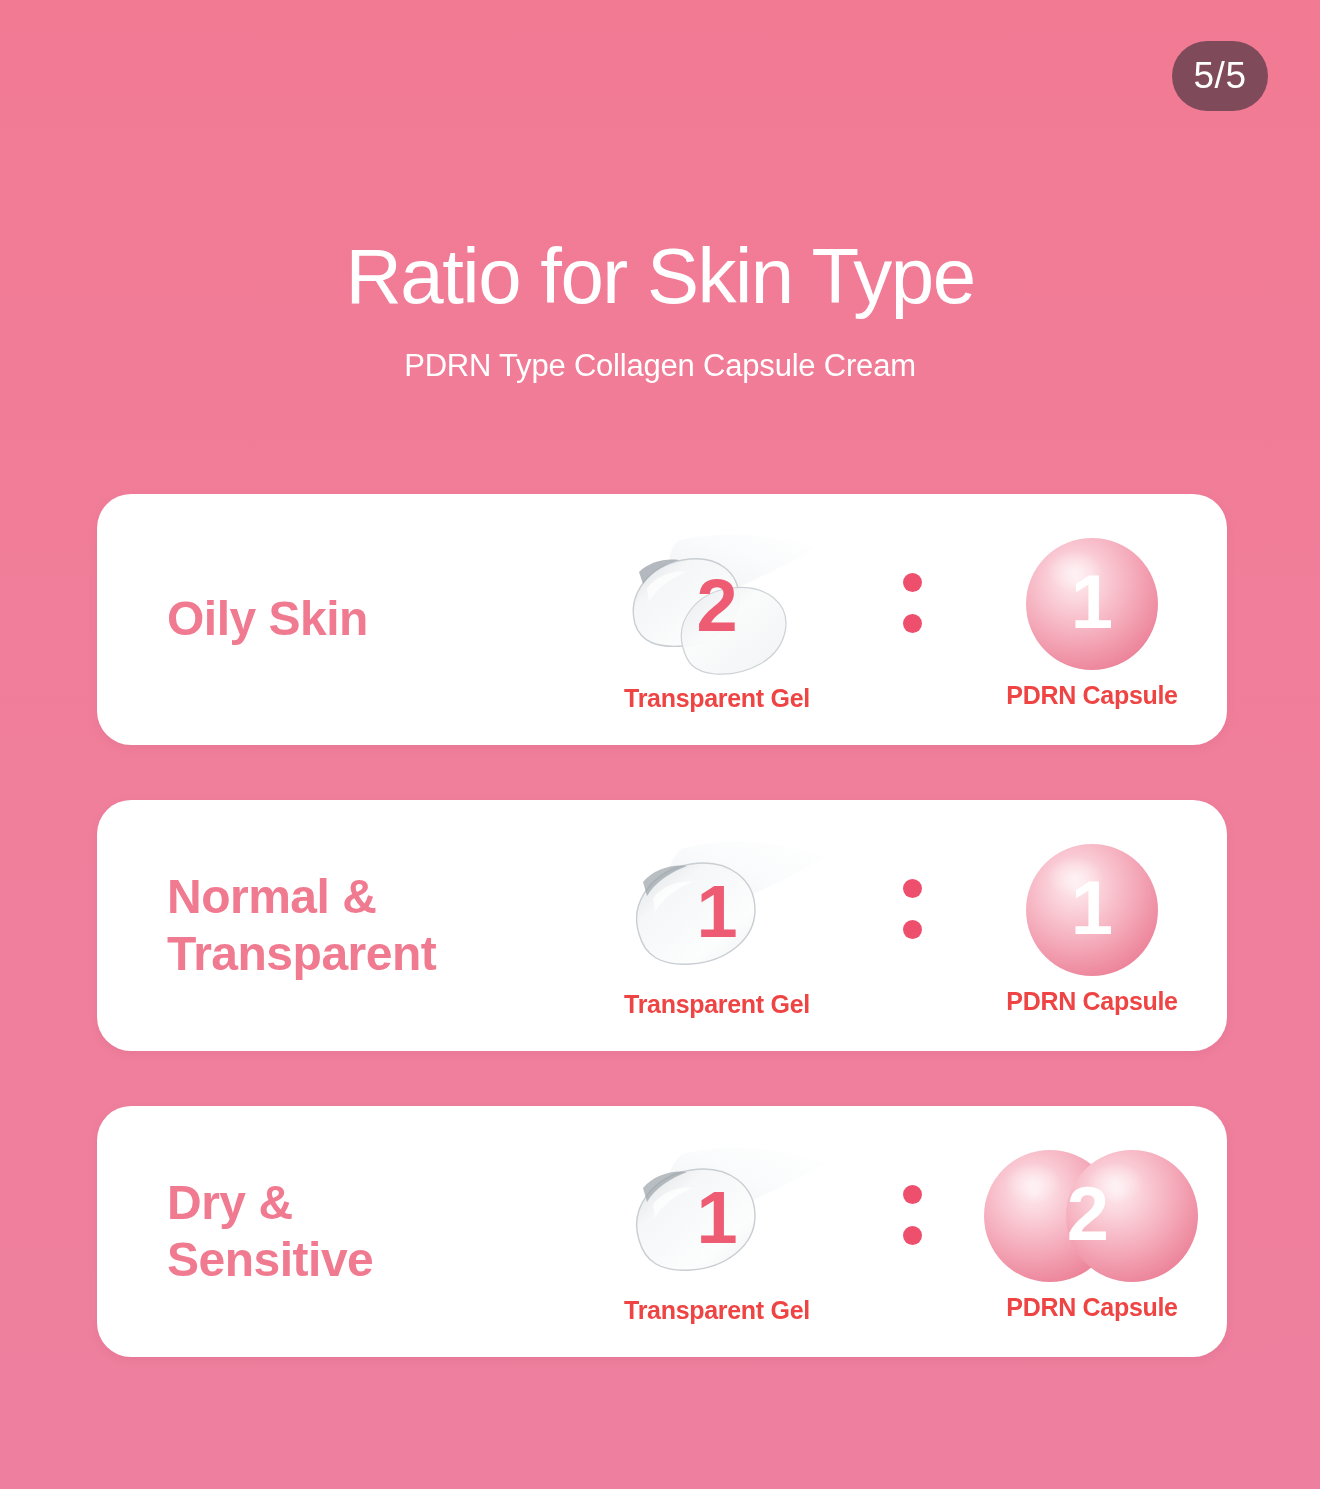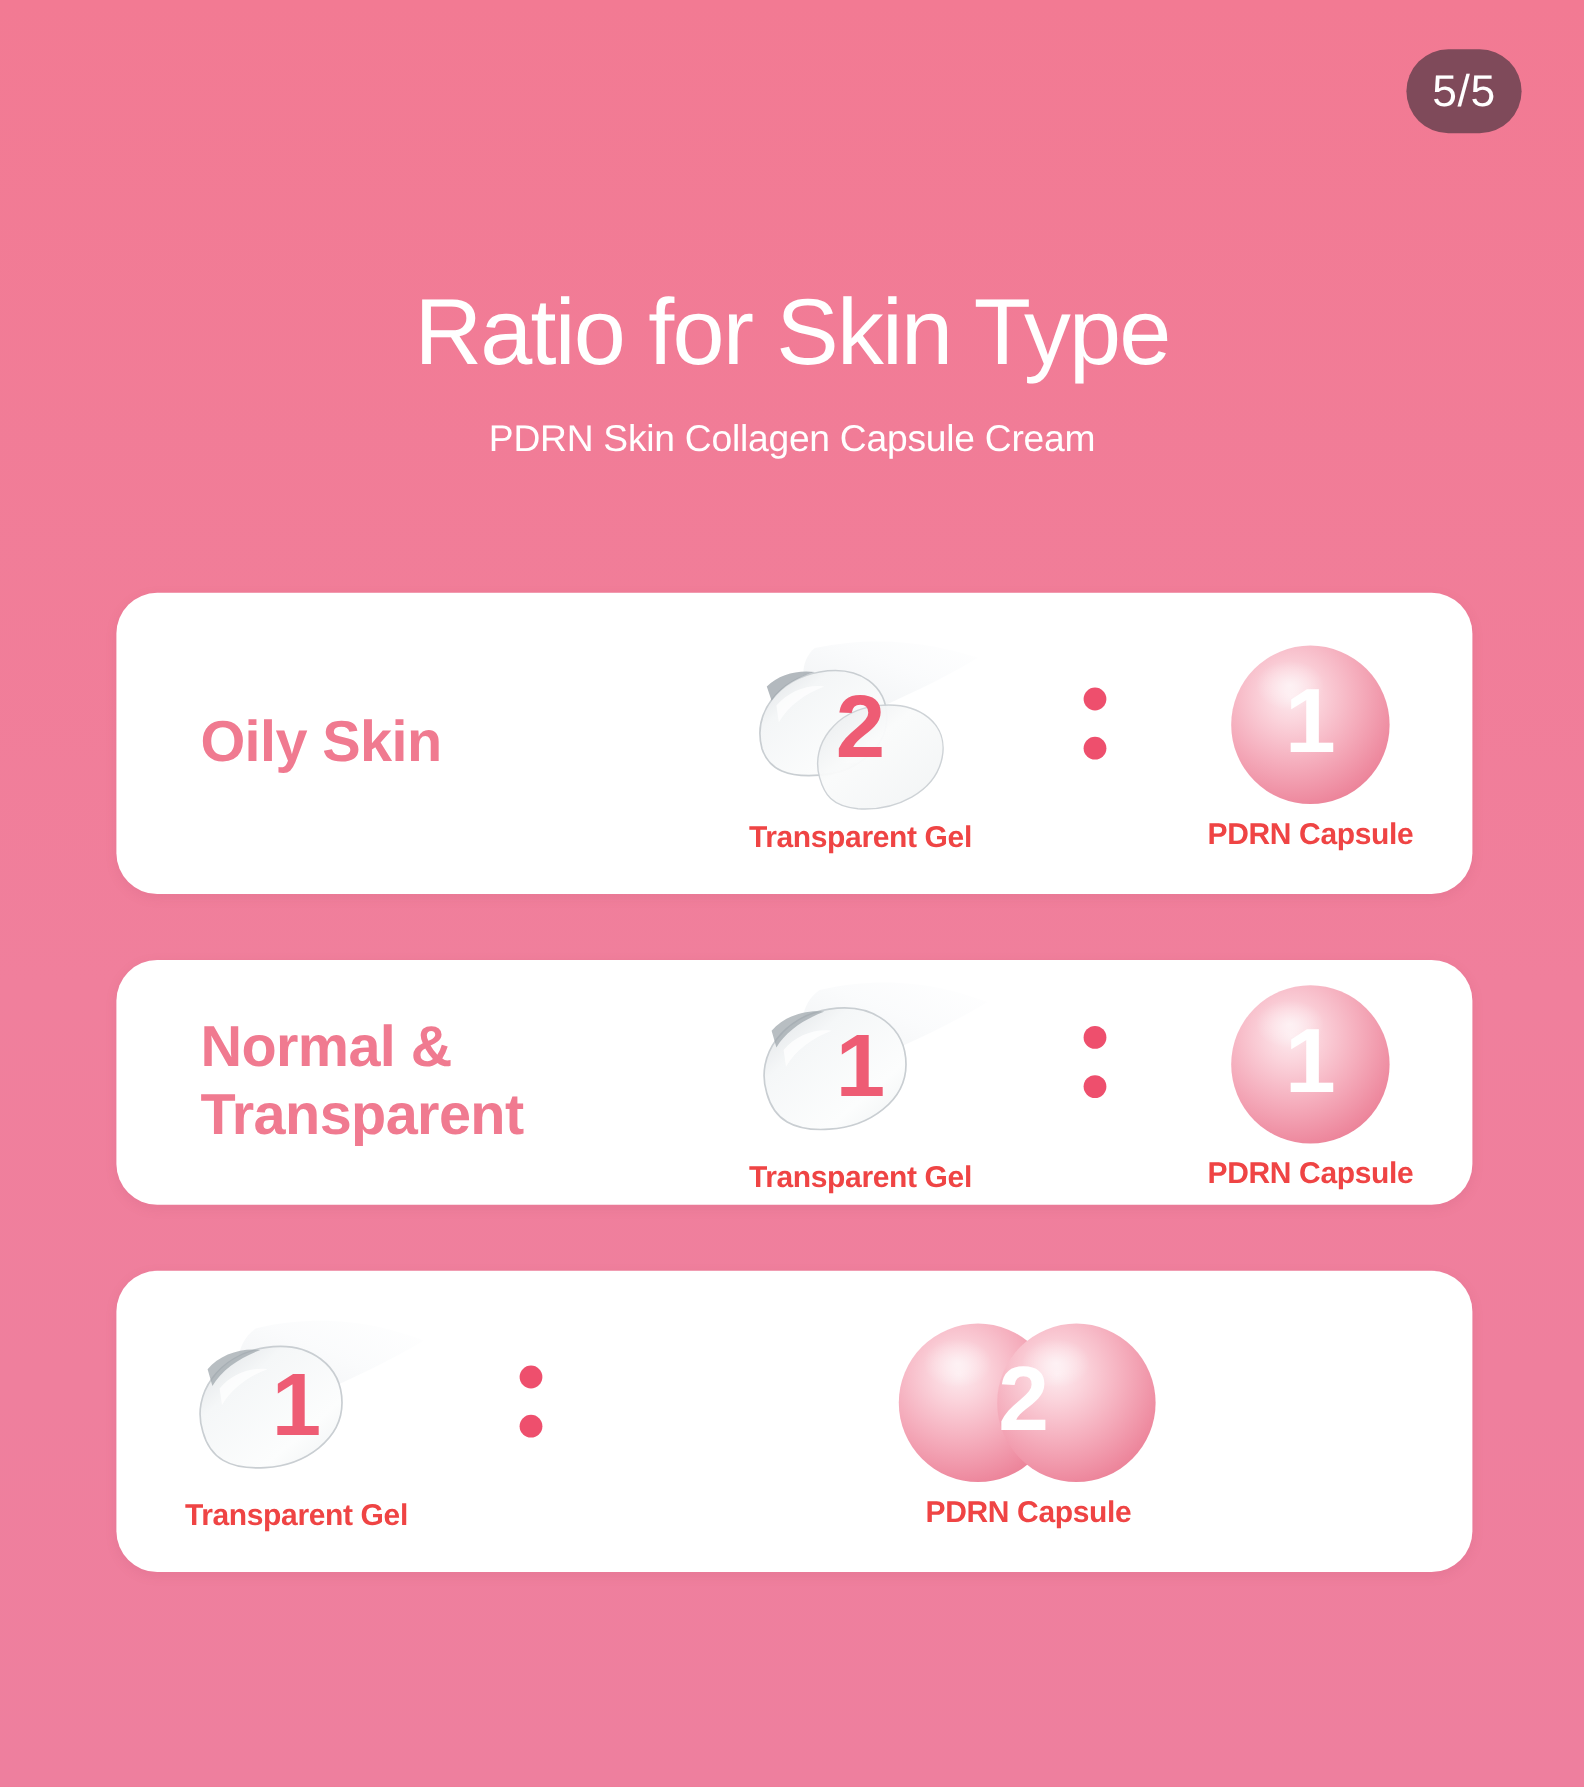--- a/index.html
+++ b/index.html
@@ -76,21 +76,21 @@
     width: 1130px;
     background: #ffffff;
     border-radius: 34px;
     box-shadow: 0 3px 10px rgba(160, 60, 90, 0.10);
     margin-bottom: 55px;
     display: flex;
     align-items: center;
     box-sizing: border-box;
   }
   .card-1 { height: 251px; }
-  .card-2 { height: 204px; }
+  .card-2 { height: 251px; }
   .card-3 { height: 251px; margin-bottom: 0; }
 
   .skin-label {
     width: 470px;
     padding-left: 70px;
     box-sizing: border-box;
     color: #f07a90;
     font-size: 48px;
     font-weight: bold;
     line-height: 1.18;
@@ -222,21 +222,21 @@
 <body>
 
 <div id="page">
 
   <div id="page-badge">
     <span>5/5</span>
   </div>
 
   <div id="header">
     <h1 id="page-title">Ratio for Skin Type</h1>
-    <div id="page-subtitle">PDRN Skin Collagen Capsule Cream</div>
+    <div id="page-subtitle">PDRN Type Collagen Capsule Cream</div>
   </div>
 
   <div id="cards">
 
     <div class="card card-1">
       <div class="skin-label">
         <span class="line">Oily Skin</span>
       </div>
       <div class="ratio-zone">
 
@@ -333,20 +333,24 @@
             <span class="sphere single"></span>
             <span class="cap-num">1</span>
           </div>
           <div class="cap-caption">PDRN Capsule</div>
         </div>
 
       </div>
     </div>
 
     <div class="card card-3">
+      <div class="skin-label">
+        <span class="line">Dry &amp;</span>
+        <span class="line">Sensitive</span>
+      </div>
       <div class="ratio-zone">
 
         <div class="gel-col">
           <div class="gel-art">
             <svg width="260" height="150" viewBox="0 0 260 150" aria-hidden="true">
               <defs>
                 <linearGradient id="g3a" x1="0" y1="0" x2="1" y2="1">
                   <stop offset="0%" stop-color="#dcdfe2"></stop>
                   <stop offset="30%" stop-color="#f5f7f8"></stop>
                   <stop offset="72%" stop-color="#fcfdfd"></stop>

